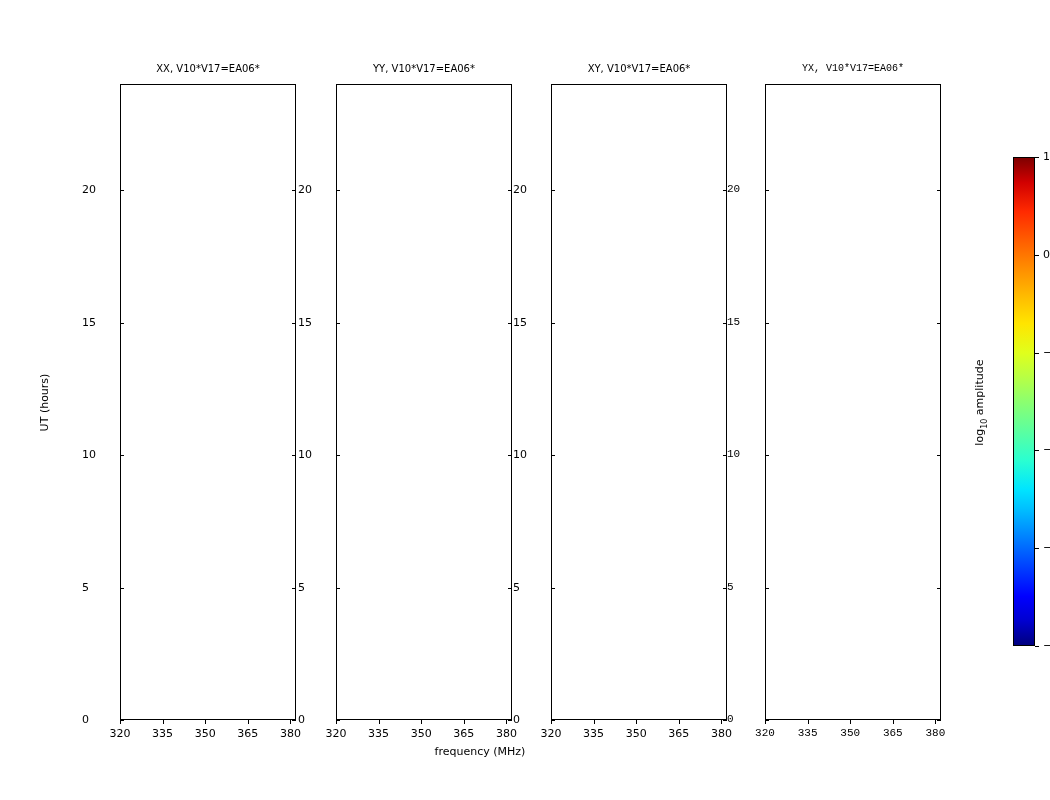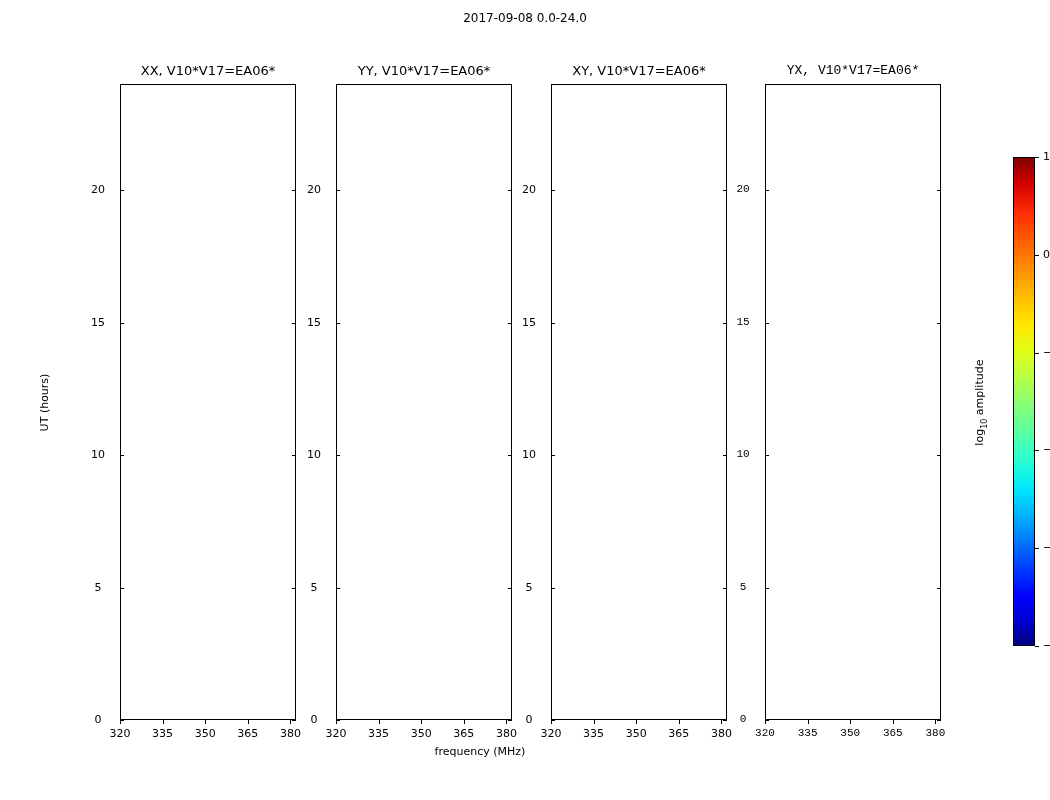--- a/index.html
+++ b/index.html
@@ -46,21 +46,21 @@
     box-sizing: border-box;
     border: 1px solid #000000;
     background: #ffffff;
   }
   .panel .title {
     position: absolute;
     top: -21px;
     left: -20px;
     width: 216px;
     text-align: center;
-    font-size: 13px;
+    font-size: 10px;
     white-space: nowrap;
   }
   
   .xticks {
     position: absolute;
     left: 0;
     top: 636px;
     width: 176px;
     height: 30px;
   }
@@ -97,21 +97,21 @@
     position: absolute;
     left: 172px;
     width: 4px;
     height: 1px;
     background: #000000;
   }
   .yticklabel {
     position: absolute;
     left: -38px;
     width: 32px;
-    text-align: center;
+    text-align: left;
     font-size: 11px;
     margin-top: -7px;
   }
   .ylabel {
     position: absolute;
     font-size: 11px;
     transform: rotate(-90deg);
     transform-origin: 50% 50%;
     white-space: nowrap;
   }
@@ -175,21 +175,20 @@
   .sub {
     font-size: 8px;
     vertical-align: sub;
   }
 </style>
 </head>
 <body>
 
 <div id="figure">
 
-  <div class="suptitle">2017-09-08 0.0-24.0</div>
 
   <div class="panel" style="left:120px;">
     <div class="title">XX, V10*V17=EA06*</div>
     <div class="axes"></div>
 
     <div class="yticks">
       <div class="ytick" style="top:636px;"></div>
         <div class="ytick-right" style="top:636px;"></div>
       <div class="yticklabel" style="top:636px;">0</div>
       <div class="ytick" style="top:503.5px;"></div>

